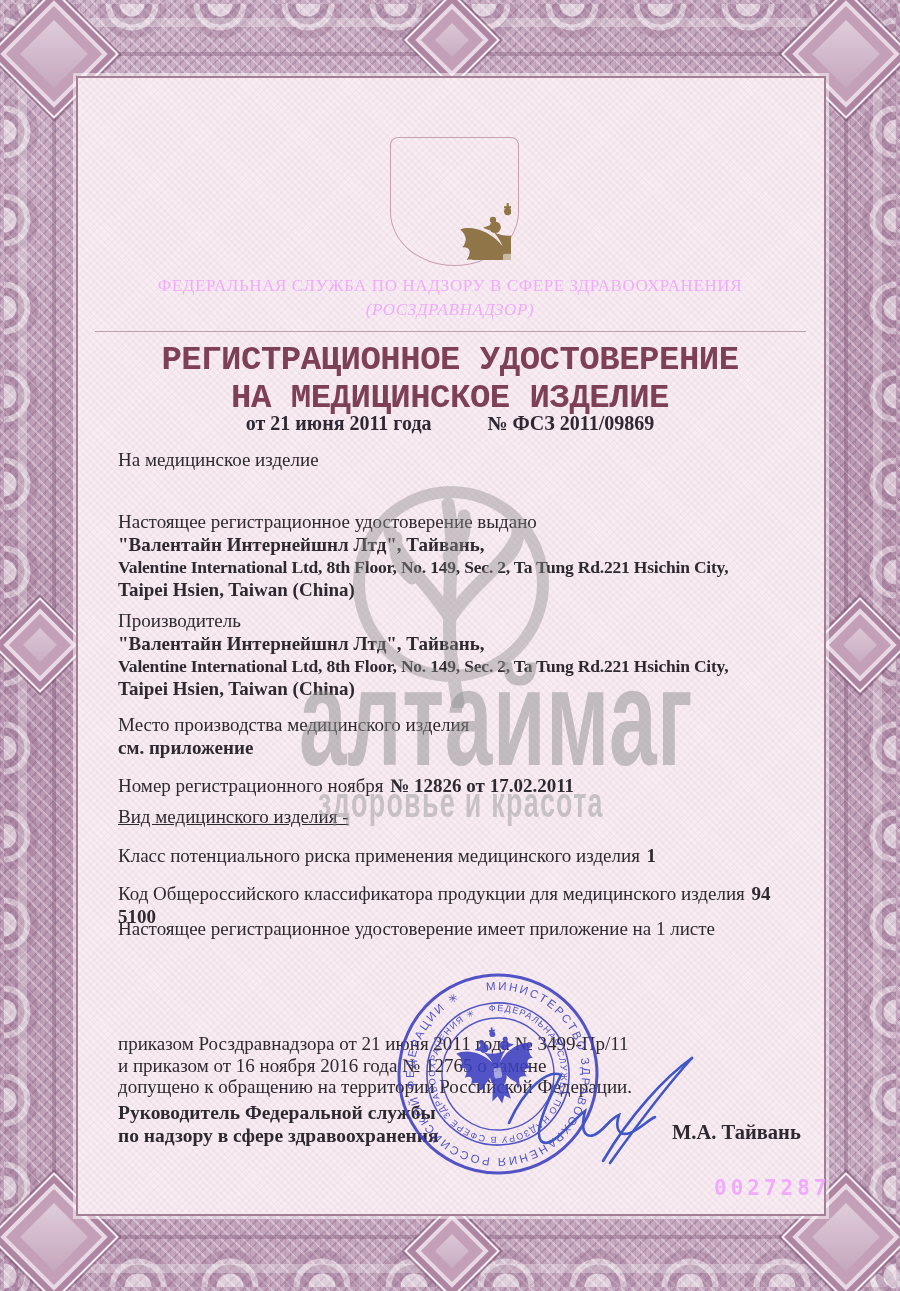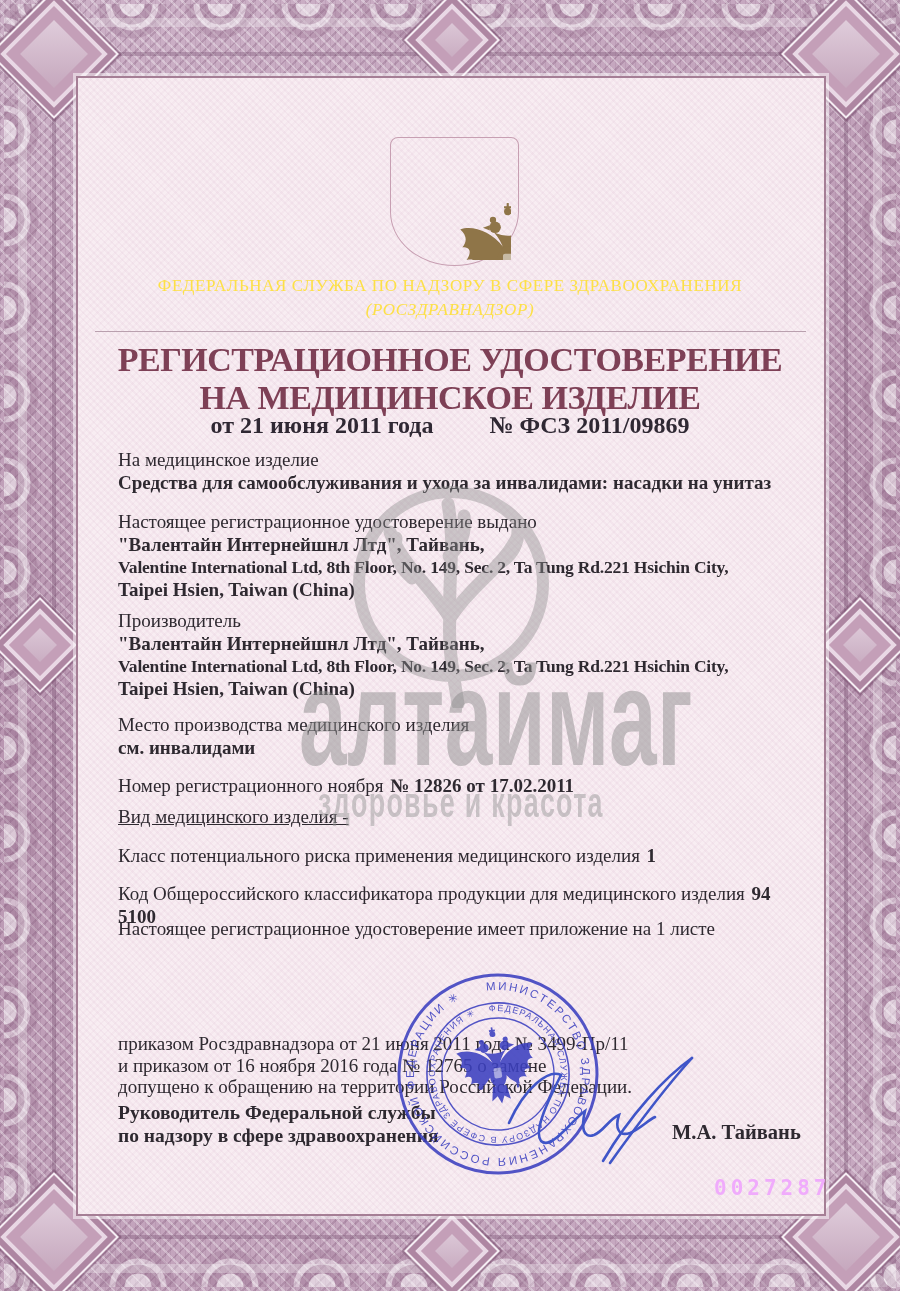--- a/index.html
+++ b/index.html
@@ -33,24 +33,24 @@
     border:2px solid #a57e95;background-color:#f8edf2;
     background-image:
       repeating-linear-gradient(45deg, rgba(205,160,190,.10) 0 2px, rgba(0,0,0,0) 2px 5px),
       repeating-linear-gradient(-45deg, rgba(205,160,190,.08) 0 2px, rgba(0,0,0,0) 2px 5px);
     box-shadow:0 0 0 3px rgba(255,255,255,.5);}
   
   .abs{position:absolute;}
   .ctr{left:90px;width:720px;text-align:center;}
   .emblem{left:390px;top:137px;width:127px;height:127px;border:1.5px solid #c79fb2;
     border-radius:8px 8px 50% 50% / 8px 8px 42% 42%;display:flex;align-items:center;justify-content:center;}
-  .agency{font-size:17px;letter-spacing:.6px;color:#fde047;}
+  .agency{font-size:17px;letter-spacing:.6px;color:#f0abfc;}
   .divider{left:95px;width:711px;top:331px;border-top:1px solid #b9a0ae;height:0;}
-  .title{font-family:Liberation Serif, serif;font-weight:700;font-size:34px;letter-spacing:-.5px;color:#7e4056;}
-  .dateline{top:412px;font-weight:700;font-size:24px;color:#2f2833;}
+  .title{font-family:Liberation Mono, monospace;font-weight:700;font-size:34px;letter-spacing:-.5px;color:#7e4056;}
+  .dateline{top:412px;font-weight:700;font-size:20px;color:#2f2833;}
   .dateline .sp{display:inline-block;}
   .dateline .gap{width:56px;}
   .body-block{left:118px;width:692px;font-size:19px;line-height:22.5px;}
   .body-block .en{font-size:17.5px;letter-spacing:-.2px;white-space:nowrap;}
   b{font-weight:700;}
   .val{margin-left:.35em;}
   .footer-block{left:118px;width:600px;font-size:19px;line-height:21.6px;}
   .signer{left:118px;top:1101px;font-size:19.5px;line-height:23px;font-weight:700;}
   .signer-name{left:672px;top:1121px;font-size:20.5px;font-weight:700;}
   .serial{left:714px;top:1176px;font-family:"DejaVu Sans Mono",monospace;font-weight:700;
@@ -126,40 +126,39 @@
   <div class="abs divider"></div>
 
   <div class="abs ctr title" style="top:341px;">РЕГИСТРАЦИОННОЕ УДОСТОВЕРЕНИЕ</div>
   <div class="abs ctr title" style="top:379px;">НА МЕДИЦИНСКОЕ ИЗДЕЛИЕ</div>
   <div class="abs ctr dateline">
     <span class="sp">от 21 июня 2011 года</span><span class="sp gap"></span><span class="sp">№  ФСЗ 2011/09869</span>
   </div>
 
   <div class="abs body-block" style="top:449px;">
     <div>На медицинское изделие</div>
-    <b>Средства для самообслуживания и ухода за инвалидами: насадки на унитаз</b>
   </div>
 
   <div class="abs body-block" style="top:511px;">
     <div>Настоящее регистрационное удостоверение выдано</div>
     <div><b>"Валентайн Интернейшнл Лтд", Тайвань,</b></div>
     <div class="en"><b>Valentine International Ltd, 8th Floor, No. 149, Sec. 2, Ta Tung Rd.221 Hsichin City,</b></div>
     <div><b>Taipei Hsien, Taiwan (China)</b></div>
   </div>
 
   <div class="abs body-block" style="top:610px;">
     <div>Производитель</div>
     <div><b>"Валентайн Интернейшнл Лтд", Тайвань,</b></div>
     <div class="en"><b>Valentine International Ltd, 8th Floor, No. 149, Sec. 2, Ta Tung Rd.221 Hsichin City,</b></div>
     <div><b>Taipei Hsien, Taiwan (China)</b></div>
   </div>
 
   <div class="abs body-block" style="top:714px;">
     <div>Место производства медицинского изделия</div>
-    <b>см. инвалидами</b>
+    <b>см. приложение</b>
   </div>
 
   <div class="abs body-block" style="top:775px;">
     <span>Номер регистрационного ноября</span><b class="val">№ 12826 от 17.02.2011</b>
   </div>
 
   <div class="abs body-block" style="top:806px;text-decoration:underline;">
     <span>Вид медицинского изделия -</span>
   </div>
 

